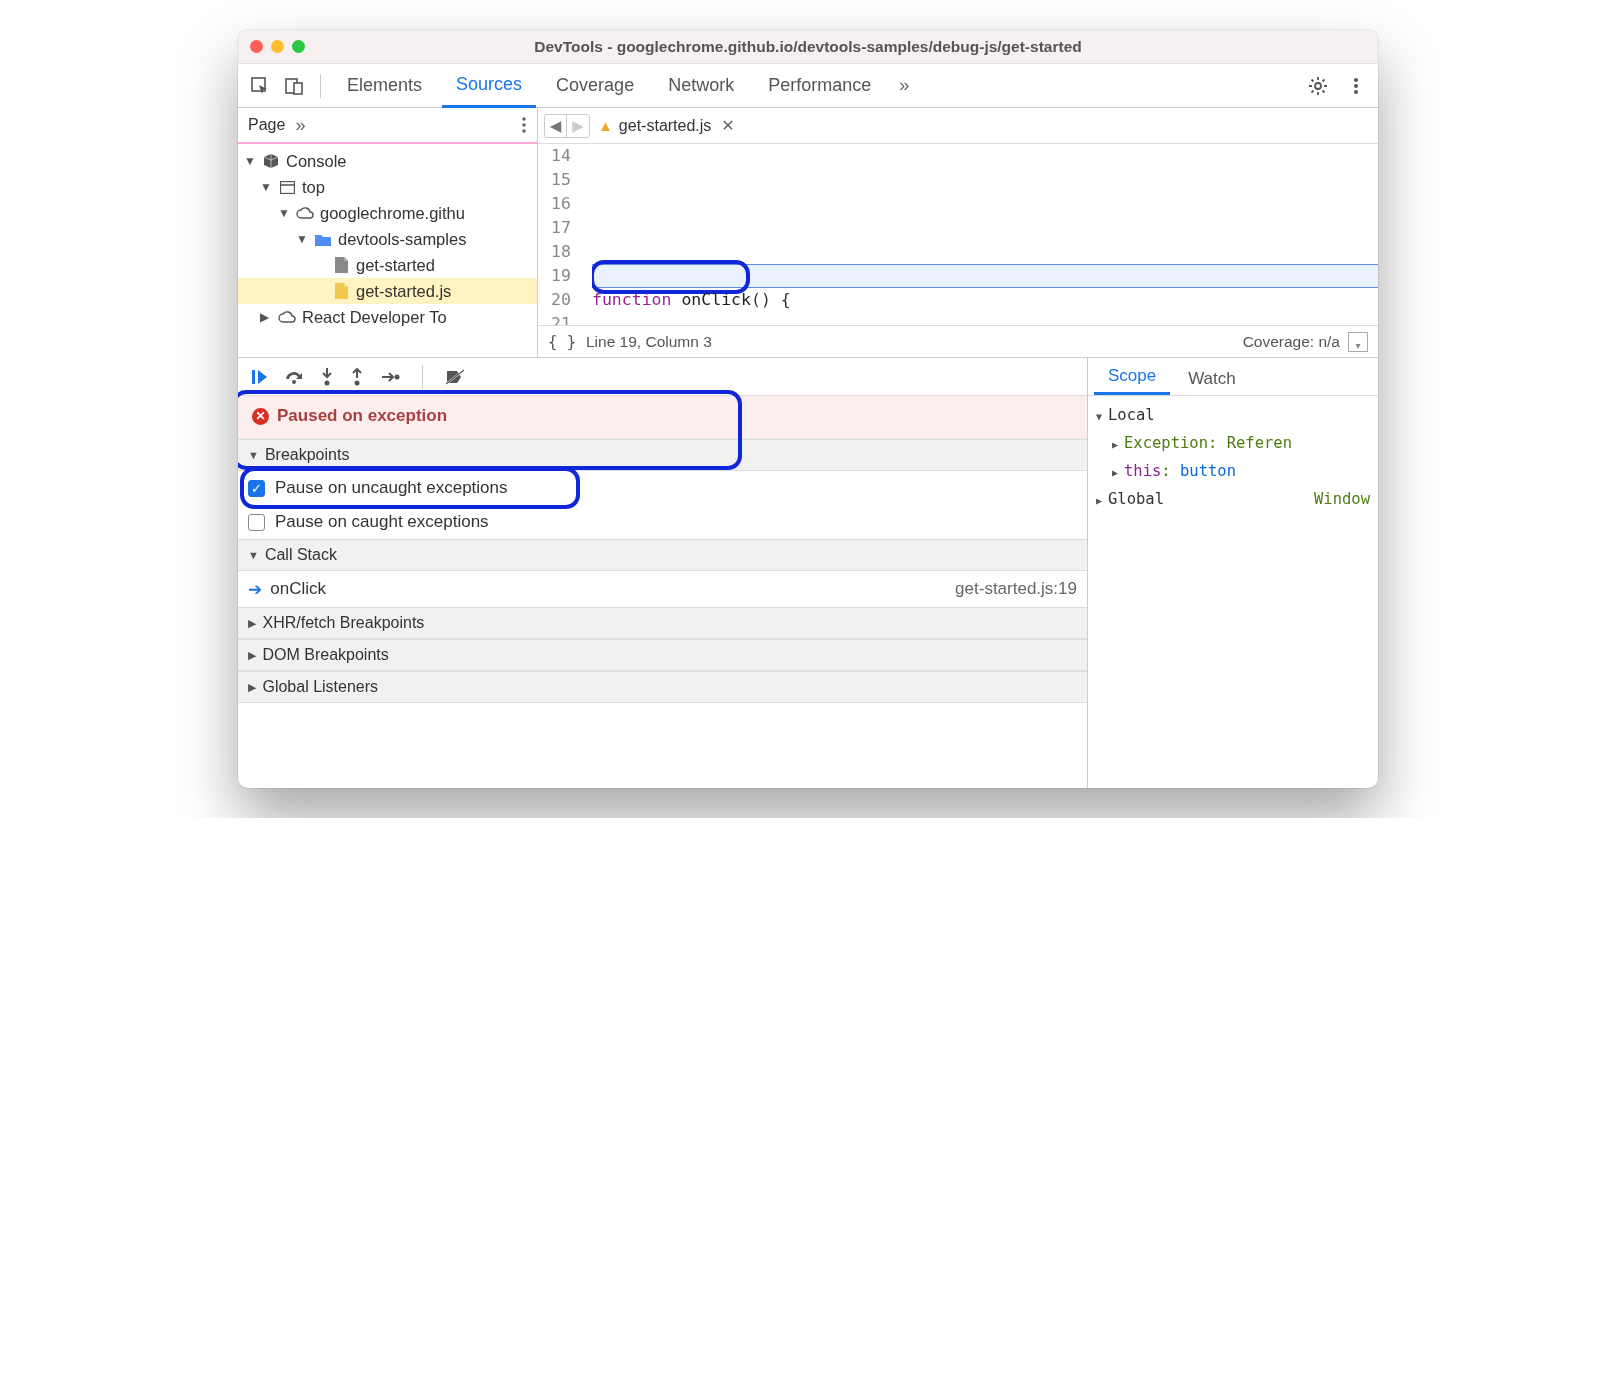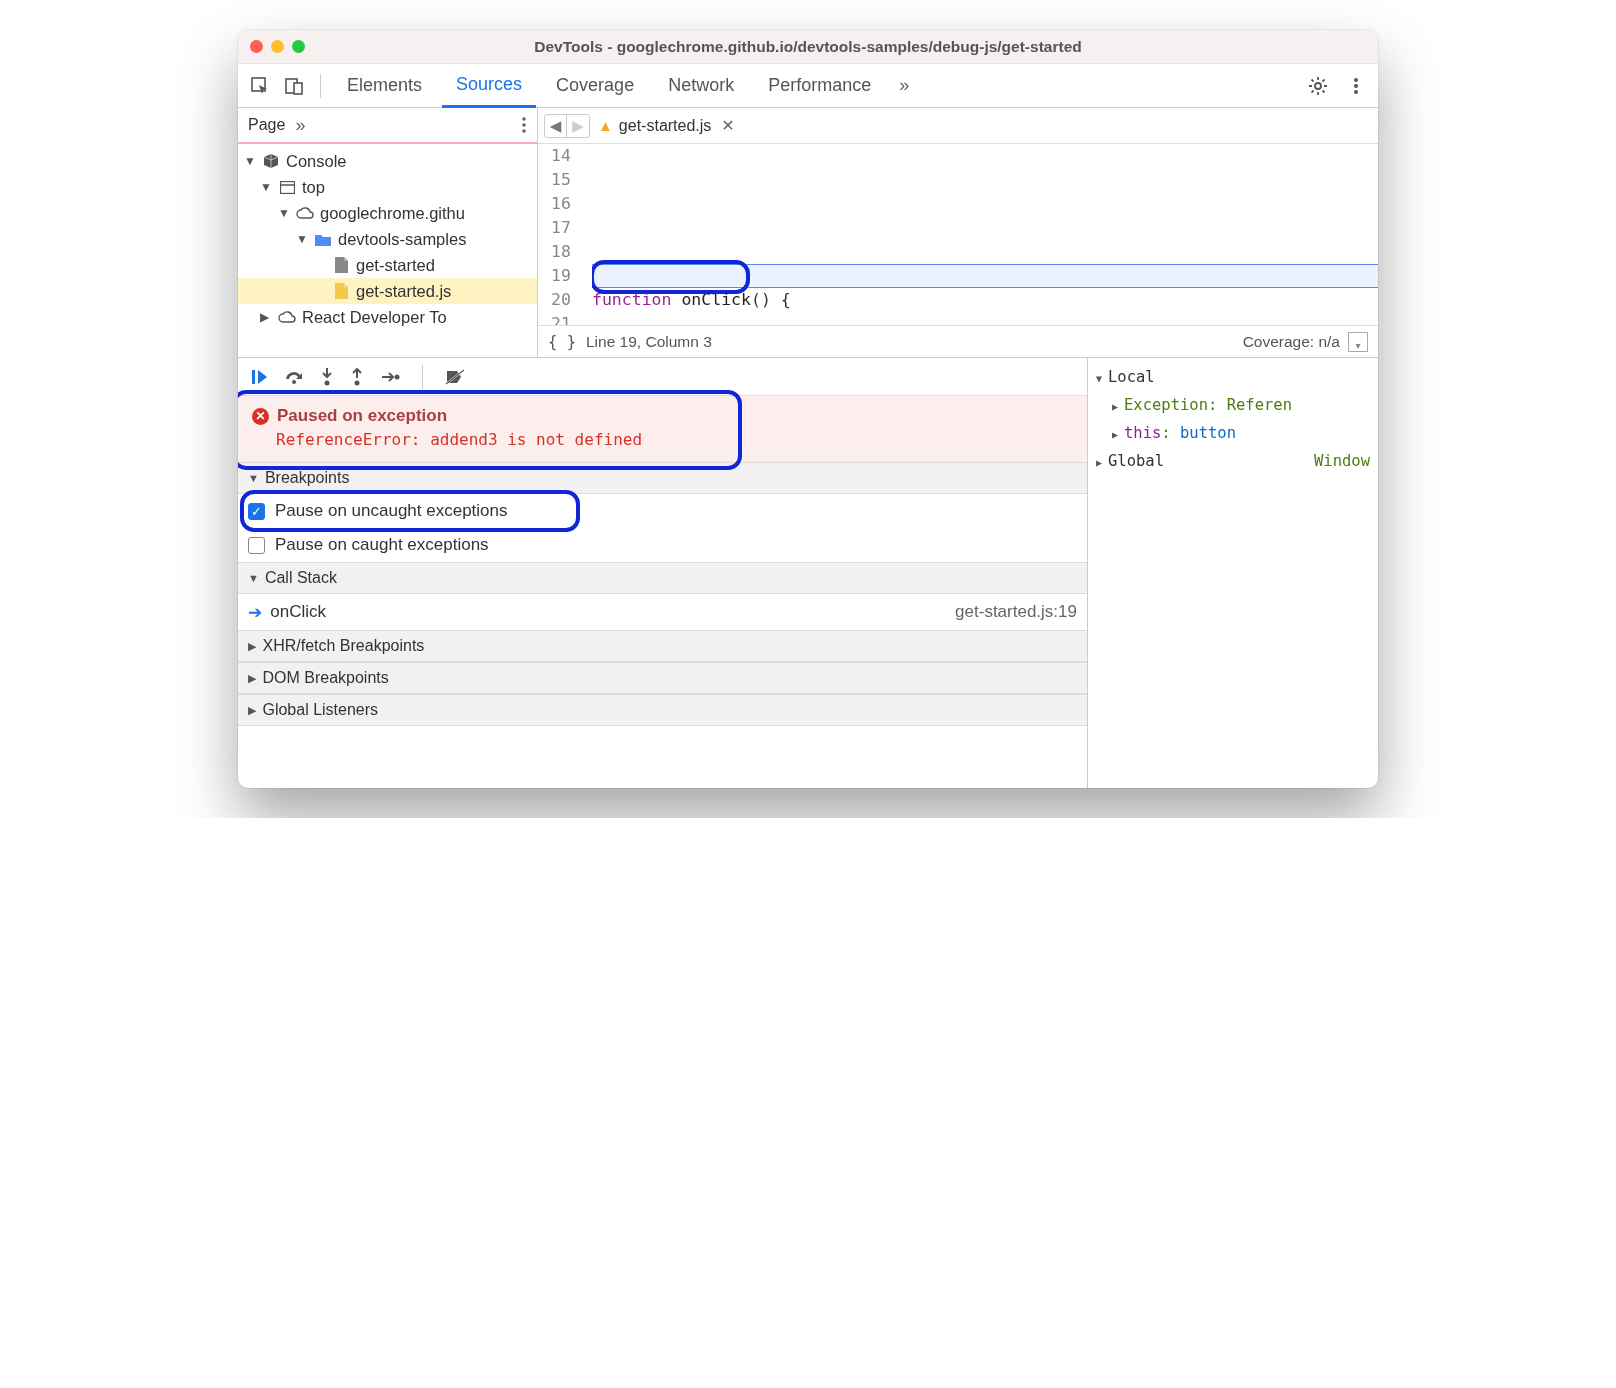--- a/index.html
+++ b/index.html
@@ -333,21 +333,20 @@
             </svg>
           </span>
       </div>
 
       <div style="position:relative">
         <div class="pause-box">
           <div class="pause-title">
             <span style="width:17px;height:17px;border-radius:50%;background:#d93025;color:#fff;display:inline-flex;align-items:center;justify-content:center;font-size:12px;font-weight:bold">✕</span>
             <span>Paused on exception</span>
           </div>
-          <div class="pause-err">ReferenceError: addend3 is not defined</div>
         </div>
         <div class="box-annot" style="top:-6px;left:-6px;width:510px;height:80px"></div>
       </div>
 
       <div class="section-h">
           <span class="tw">▼</span>
           <span>Breakpoints</span>
         </div>
       <div style="position:relative">
         <div class="row">
@@ -379,20 +378,24 @@
           <span class="tw">▶</span>
           <span>DOM Breakpoints</span>
         </div>
       <div class="section-h">
           <span class="tw">▶</span>
           <span>Global Listeners</span>
         </div>
     </div>
 
     <div class="dbg-right">
+      <div class="sw-tabs">
+        <div class="sw-tab active">Scope</div>
+        <div class="sw-tab">Watch</div>
+      </div>
       <div class="scope">
         <div><span class="tw">▼</span><span>Local</span></div>
         <div style="padding-left:16px"><span class="tw">▶</span><span class="t">Exception</span><span class="t">: </span><span class="t">Referen</span></div>
         <div style="padding-left:16px"><span class="tw">▶</span><span class="k">this</span><span class="t">: </span><span class="v">button</span></div>
         <div class="kv-row">
             <span class="tw">▶</span>
             <span>Global</span>
             <span class="t val">Window</span>
           </div>
       </div>

